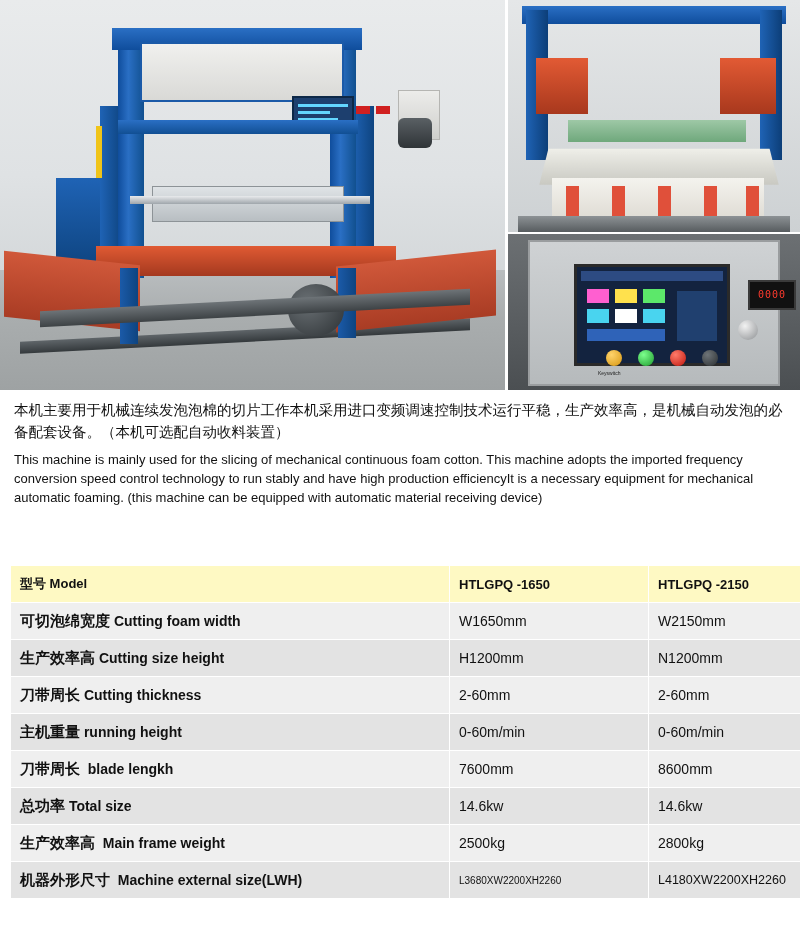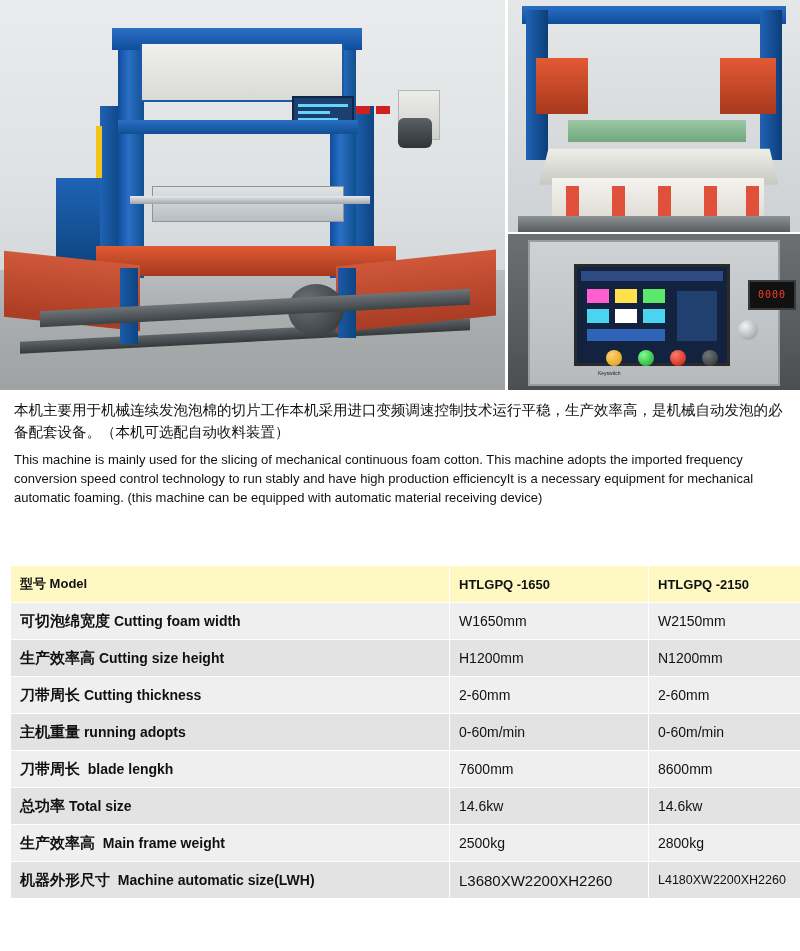--- a/index.html
+++ b/index.html
@@ -354,40 +354,40 @@
         <td class="name"><span class="zh-b">生产效率高</span> <span class="en-n">Cutting size height</span></td>
         <td class="v1">H1200mm</td>
         <td class="v2">N1200mm</td>
       </tr>
       <tr>
         <td class="name"><span class="zh-b">刀带周长</span> <span class="en-n">Cutting thickness</span></td>
         <td class="v1">2-60mm</td>
         <td class="v2">2-60mm</td>
       </tr>
       <tr class="alt">
-        <td class="name"><span class="zh-b">主机重量</span> <span class="en-n">running adopts</span></td>
+        <td class="name"><span class="zh-b">主机重量</span> <span class="en-n">running height</span></td>
         <td class="v1">0-60m/min</td>
         <td class="v2">0-60m/min</td>
       </tr>
       <tr>
         <td class="name"><span class="zh-b">刀带周长</span>&nbsp; <span class="en-n">blade lengkh</span></td>
         <td class="v1">7600mm</td>
         <td class="v2">8600mm</td>
       </tr>
       <tr class="alt">
         <td class="name"><span class="zh-b">总功率</span> <span class="en-n">Total size</span></td>
         <td class="v1">14.6kw</td>
         <td class="v2">14.6kw</td>
       </tr>
       <tr>
         <td class="name"><span class="zh-b">生产效率高</span>&nbsp; <span class="en-n">Main frame weight</span></td>
         <td class="v1">2500kg</td>
         <td class="v2">2800kg</td>
       </tr>
       <tr class="alt">
-        <td class="name"><span class="zh-b">机器外形尺寸</span>&nbsp; <span class="en-n">Machine automatic size(LWH)</span></td>
-        <td class="v1" style="font-size:15px">L3680XW2200XH2260</td>
+        <td class="name"><span class="zh-b">机器外形尺寸</span>&nbsp; <span class="en-n">Machine external size(LWH)</span></td>
+        <td class="v1" style="font-size:10px">L3680XW2200XH2260</td>
         <td class="v2" style="font-size:12.5px">L4180XW2200XH2260</td>
       </tr>
     </tbody>
   </table>
 
 </div>
 
 </body></html>

